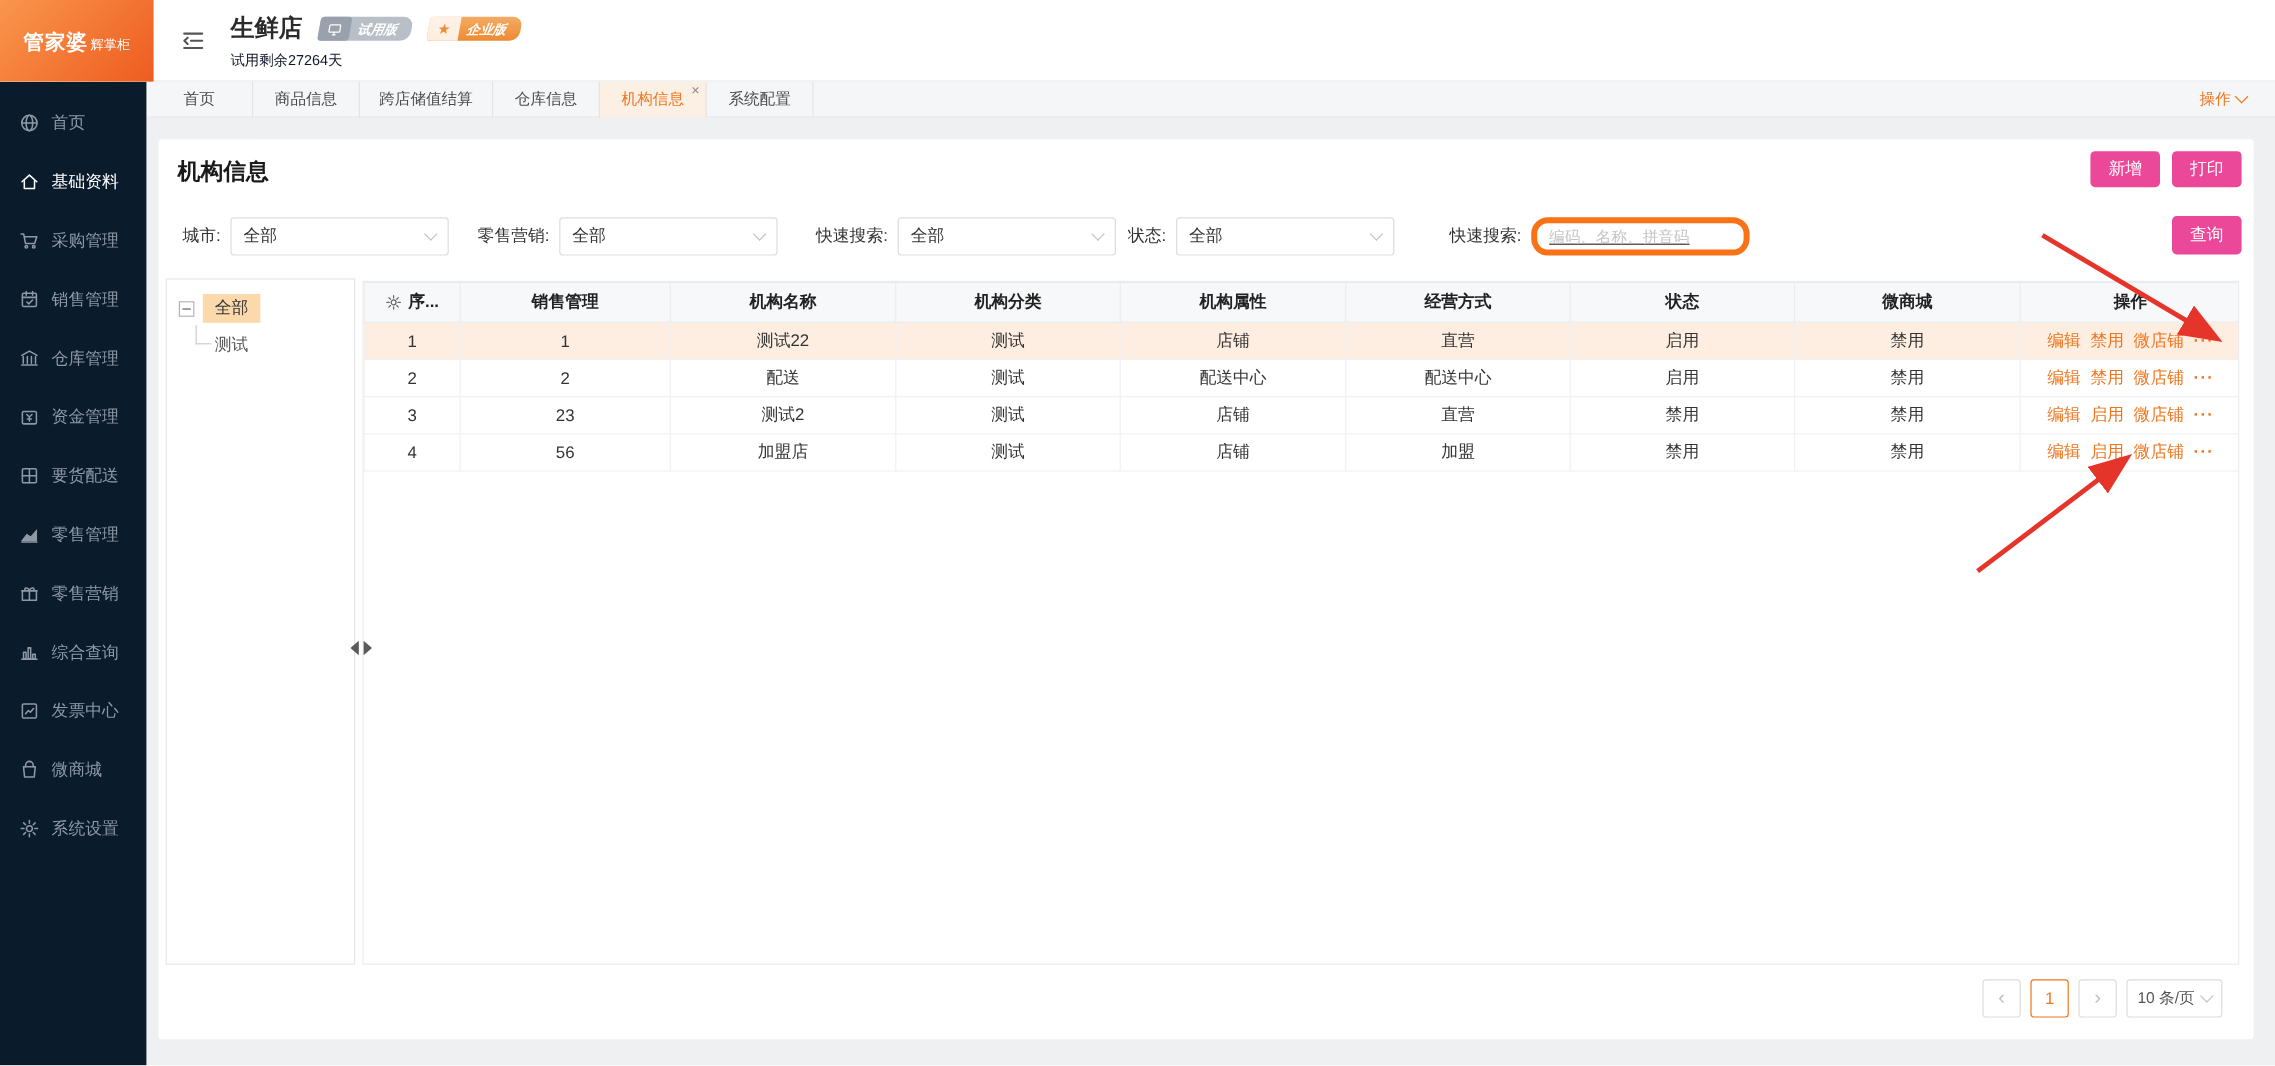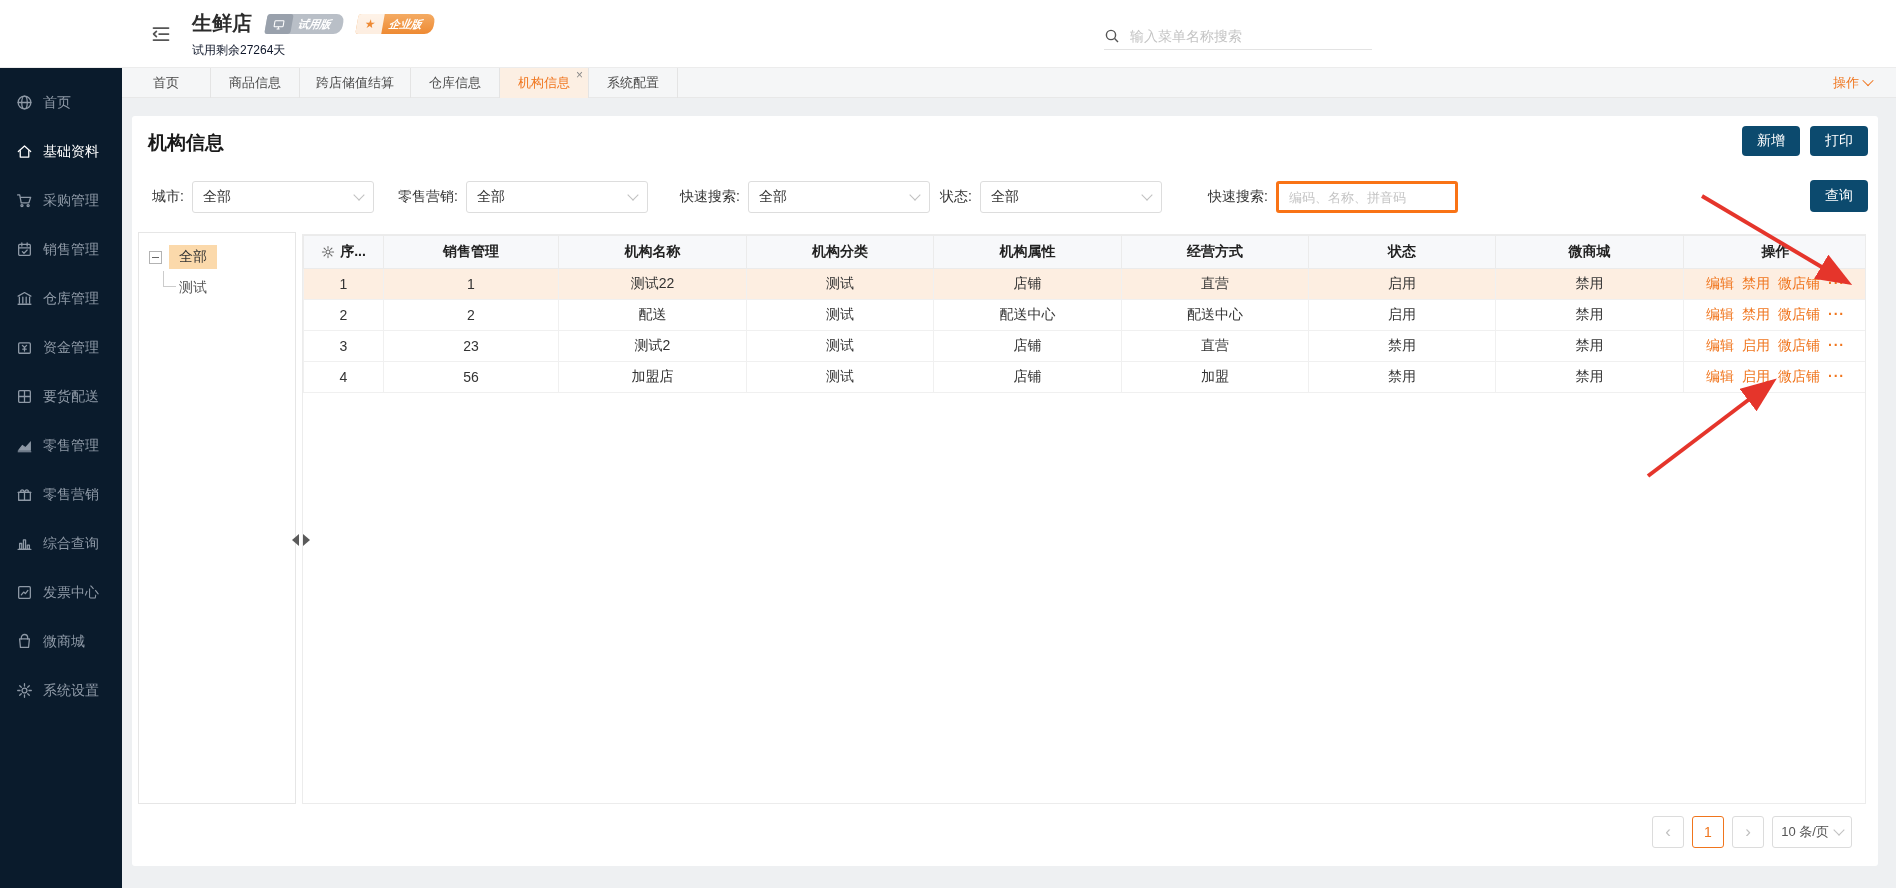--- a/index.html
+++ b/index.html
@@ -48,30 +48,30 @@
   .tabbar { position:absolute; left:0; top:0; right:0; height:30px; background:#f5f6f7; display:flex; border-bottom:1px solid #e8e8e8; }
   .tab { position:relative; height:30px; line-height:30px; min-width:89px; padding:0 16px; text-align:center; font-size:13px; color:#4a4a4a; border-right:1px solid #e4e4e4; cursor:pointer; }
   .tab.active { background:#fcefe3; color:#f0751d; }
   .tab-close { position:absolute; right:5px; top:-1px; font-size:12px; color:#8a8a8a; line-height:16px; cursor:pointer; }
   .tab-action { position:absolute; right:24px; top:0; line-height:30px; color:#f0751d; font-size:13px; cursor:pointer; display:flex; align-items:center; gap:5px; height:30px; }
   .chev { width:8px; height:8px; border-right:1.5px solid currentColor; border-bottom:1.5px solid currentColor; transform:rotate(45deg) translate(-1px,-1px); display:inline-block; margin-top:-3px; }
 
   
   .card { position:absolute; left:10px; top:48px; width:1746px; height:750px; background:#fff; border-radius:3px; }
   .page-title { position:absolute; left:16px; top:14px; font-size:19px; font-weight:bold; color:#1a1a1a; }
-  .btn { position:absolute; height:30px; background:#0c4a6e; color:#fff; border:none; border-radius:4px; font-size:14px; padding:0 15px; cursor:pointer; font-family:inherit; }
+  .btn { position:absolute; height:30px; background:#ec4899; color:#fff; border:none; border-radius:4px; font-size:14px; padding:0 15px; cursor:pointer; font-family:inherit; }
   .btn-add { right:78px; top:10px; }
   .btn-print { right:10px; top:10px; }
   .btn-query { right:10px; top:64px; height:32px; }
 
   .filter-group { position:absolute; top:64px; height:34px; display:flex; align-items:center; gap:8px;justify-content:space-between; }
   .f-label { font-size:14px; color:#333; white-space:nowrap; }
   .select { width:182px; height:32px; border:1px solid #ddd; border-radius:3px; background:#fff; display:flex; align-items:center; justify-content:space-between; padding:0 10px; font-size:14px; color:#333; cursor:pointer; }
   .sel-chev { width:8px; height:8px; border-right:1.4px solid #c0c0c0; border-bottom:1.4px solid #c0c0c0; transform:rotate(45deg); margin-top:-4px; }
-  .qs-input { width:182px; height:32px; border:3px solid #f97316; border-radius:3px; padding:0 10px; font-size:13px; color:#333; outline:none; }
+  .qs-input { width:182px; height:32px; border:5px solid #f97316; border-radius:14px; padding:0 10px; font-size:13px; color:#333; outline:none;text-decoration:underline; }
   .qs-input::placeholder { color:#c4c4c4; }
 
   
   .tree-panel { position:absolute; left:6px; top:116px; width:158px; height:572px; border:1px solid #e6e6e6; background:#fff; }
   .tree-root { margin:12px 0 0 10px; display:flex; align-items:center; gap:7px; font-size:14px; color:#333; cursor:pointer; }
   .expander { width:13px; height:13px; border:1px solid #b3b3b3; position:relative; background:#fff; flex:none; }
   .expander::after { content:""; position:absolute; left:2px; right:2px; top:5px; height:1px; background:#666; }
   .tree-root-label { background:#fbd9ab; padding:3px 10px; }
   .tree-child { margin:10px 0 0 40px; position:relative; font-size:14px; color:#555; width:fit-content; cursor:pointer; }
   .tree-child::before { content:""; position:absolute; left:-16px; top:-8px; width:12px; height:15px; border-left:1px solid #ccc; border-bottom:1px solid #ccc; }
@@ -105,20 +105,24 @@
 
   
   .arrows { position:absolute; inset:0; z-index:60; pointer-events:none; }
 </style>
 </head>
 <body>
 
 <div class="app">
 
   <div class="header">
+    <div class="logo">
+      <span class="logo-main">管家婆</span>
+      <span class="logo-sub">辉掌柜</span>
+    </div>
     <div class="h-collapse">
       <svg viewBox="0 0 16 16" fill="none" stroke="currentColor" stroke-width="1.4" stroke-linecap="round" stroke-linejoin="round">
         <path d="M2 3.2H14 M6.5 8H14 M2 12.8H14 M4.3 5.9L2.1 8l2.2 2.1"></path>
       </svg>
     </div>
     <div class="h-title-row">
       <span class="h-store">生鲜店</span>
       <span class="badge badge-trial">
         <span class="bicon">
           <svg viewBox="0 0 16 14" fill="none" stroke="#fff" stroke-width="1.4">
@@ -127,27 +131,20 @@
             </svg>
         </span>
         <span>试用版</span>
       </span>
       <span class="badge badge-ent">
         <span class="bicon">★</span>
         <span>企业版</span>
       </span>
     </div>
     <div class="h-sub">试用剩余27264天</div>
-    <div class="h-search">
-      <svg viewBox="0 0 16 16" fill="none" stroke="currentColor" stroke-width="1.4">
-          <circle cx="7" cy="7" r="4.6"></circle>
-          <path d="M10.6 10.6L14 14"></path>
-        </svg>
-      <input type="text" placeholder="输入菜单名称搜索" style="">
-    </div>
   </div>
 
   <div class="sidebar">
       <div class="sidebar-item">
         <span class="s-icon">
           <svg viewBox="0 0 16 16" fill="none" stroke="currentColor" stroke-width="1.2" stroke-linecap="round" stroke-linejoin="round">
             <circle cx="8" cy="8" r="6"></circle>
             <ellipse cx="8" cy="8" rx="2.6" ry="6"></ellipse>
             <path d="M2 8h12"></path>
           </svg>

